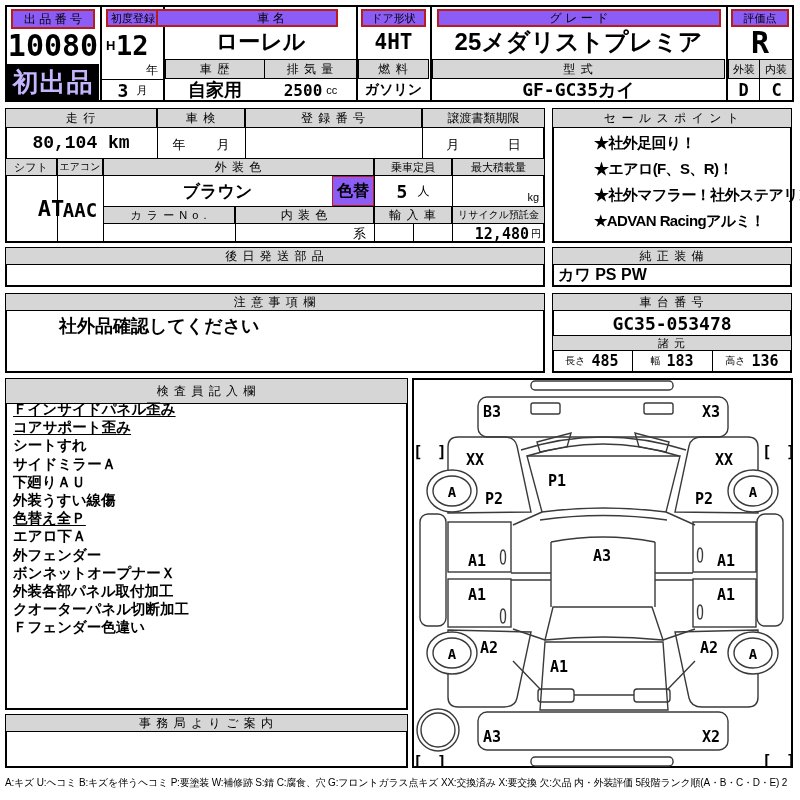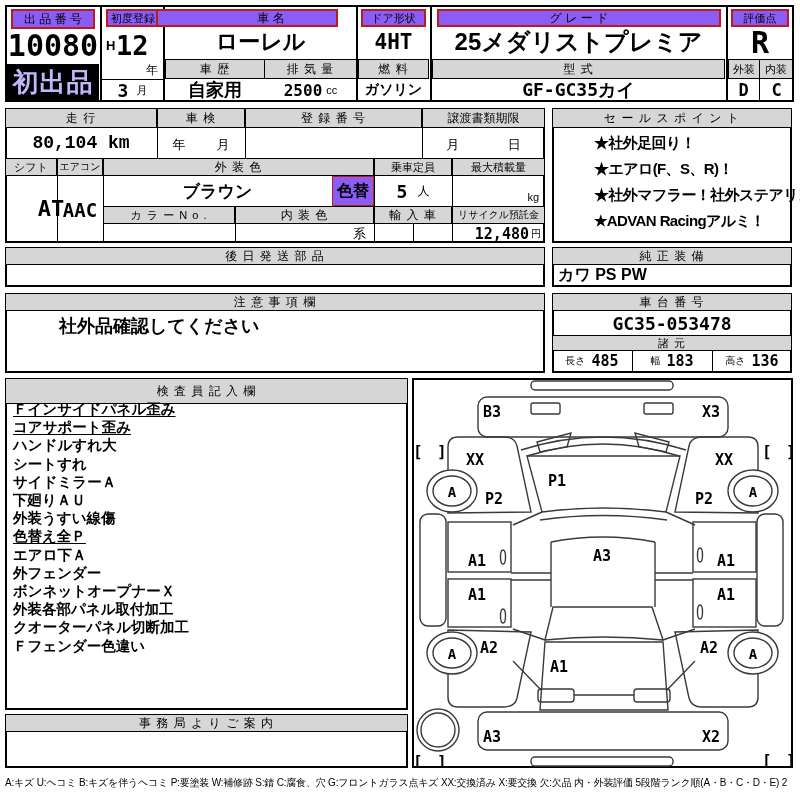--- a/index.html
+++ b/index.html
@@ -176,21 +176,20 @@
     <span class="sv">136</span>
   </div>
   <div class="vline" style="left:632px;top:351px;width:1px;height:20px;"></div>
   <div class="vline" style="left:712px;top:351px;width:1px;height:20px;"></div>
 
   <div class="box" style="left:5px;top:378px;width:403px;height:332px;"></div>
   <div class="hdr" style="left:5px;top:378px;width:403px;height:26px;">検 査 員 記 入 欄</div>
   <div class="list" style="left:13px;top:400px;width:388px;height:300px;">
     <div class="u">Ｆインサイドパネル歪み</div>
     <div class="u">コアサポート歪み</div>
-    <div>ハンドルすれ大</div>
     <div>シートすれ</div>
     <div>サイドミラーＡ</div>
     <div>下廻りＡＵ</div>
     <div>外装うすい線傷</div>
     <div class="u">色替え全Ｐ</div>
     <div>エアロ下Ａ</div>
     <div>外フェンダー</div>
     <div>ボンネットオープナーＸ</div>
     <div>外装各部パネル取付加工</div>
     <div>クオーターパネル切断加工</div>

